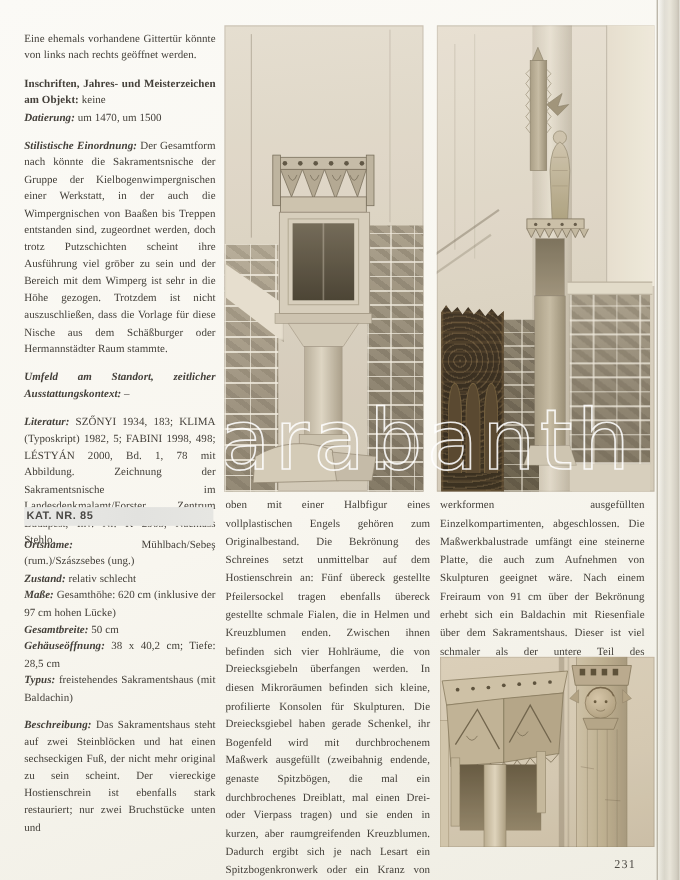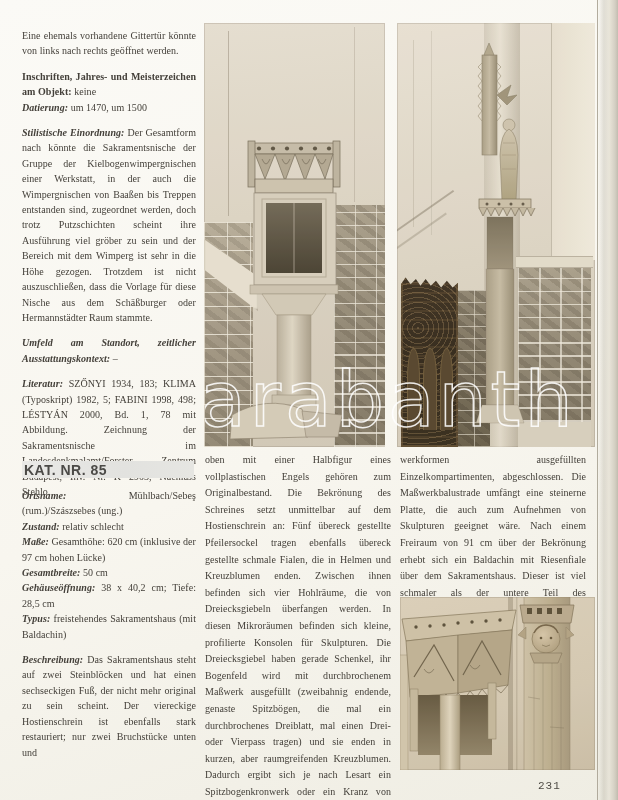--- a/index.html
+++ b/index.html
@@ -20,25 +20,25 @@
   .col-cat{left:22px;top:488px;width:174px;}
   .col-cat p{margin:0;}
   .col-cat p.desc{margin-top:10px;}
   .col-mid{left:205px;top:452px;width:186px;line-height:16.6px;}
   .col-right{left:400px;top:452px;width:186px;line-height:16.6px;}
 
   .kat-bar{position:absolute;left:22px;top:461px;width:172px;height:17px;
            background:linear-gradient(90deg,#e9e9e6,#e2e2df 60%,#e6e6e2);
            display:flex;align-items:center;}
   .kat-bar span{font-family:"Liberation Sans","DejaVu Sans",sans-serif;
-                font-size:14px;font-weight:600;color:#4b4a47;letter-spacing:.5px;
+                font-size:10px;font-weight:600;color:#4b4a47;letter-spacing:.5px;
                 padding-left:2px;}
 
-  .page-number{position:absolute;left:538px;top:780px;width:40px;text-align:left;
-               font-family:Liberation Mono, monospace;
+  .page-number{position:absolute;left:538px;top:780px;width:40px;text-align:right;
+               font-family:Liberation Serif, serif;
                font-size:11px;color:#4d4a44;letter-spacing:1px;}
 
   .page-edge{position:absolute;right:0;top:0;width:20px;height:800px;
              background:linear-gradient(90deg,rgba(200,195,182,0) 0%,rgba(175,170,155,.35) 30%,
                         rgba(232,228,216,.95) 55%,rgba(208,203,190,.9) 85%,rgba(188,182,168,.9) 100%);
              border-left:1px solid rgba(140,134,118,.35);}
 
   
   .photo{position:absolute;overflow:hidden;box-shadow:inset 0 0 0 1px rgba(110,100,85,.22);}
   .photo .sepia{position:absolute;inset:0;background:rgba(208,186,145,.10);pointer-events:none;}

